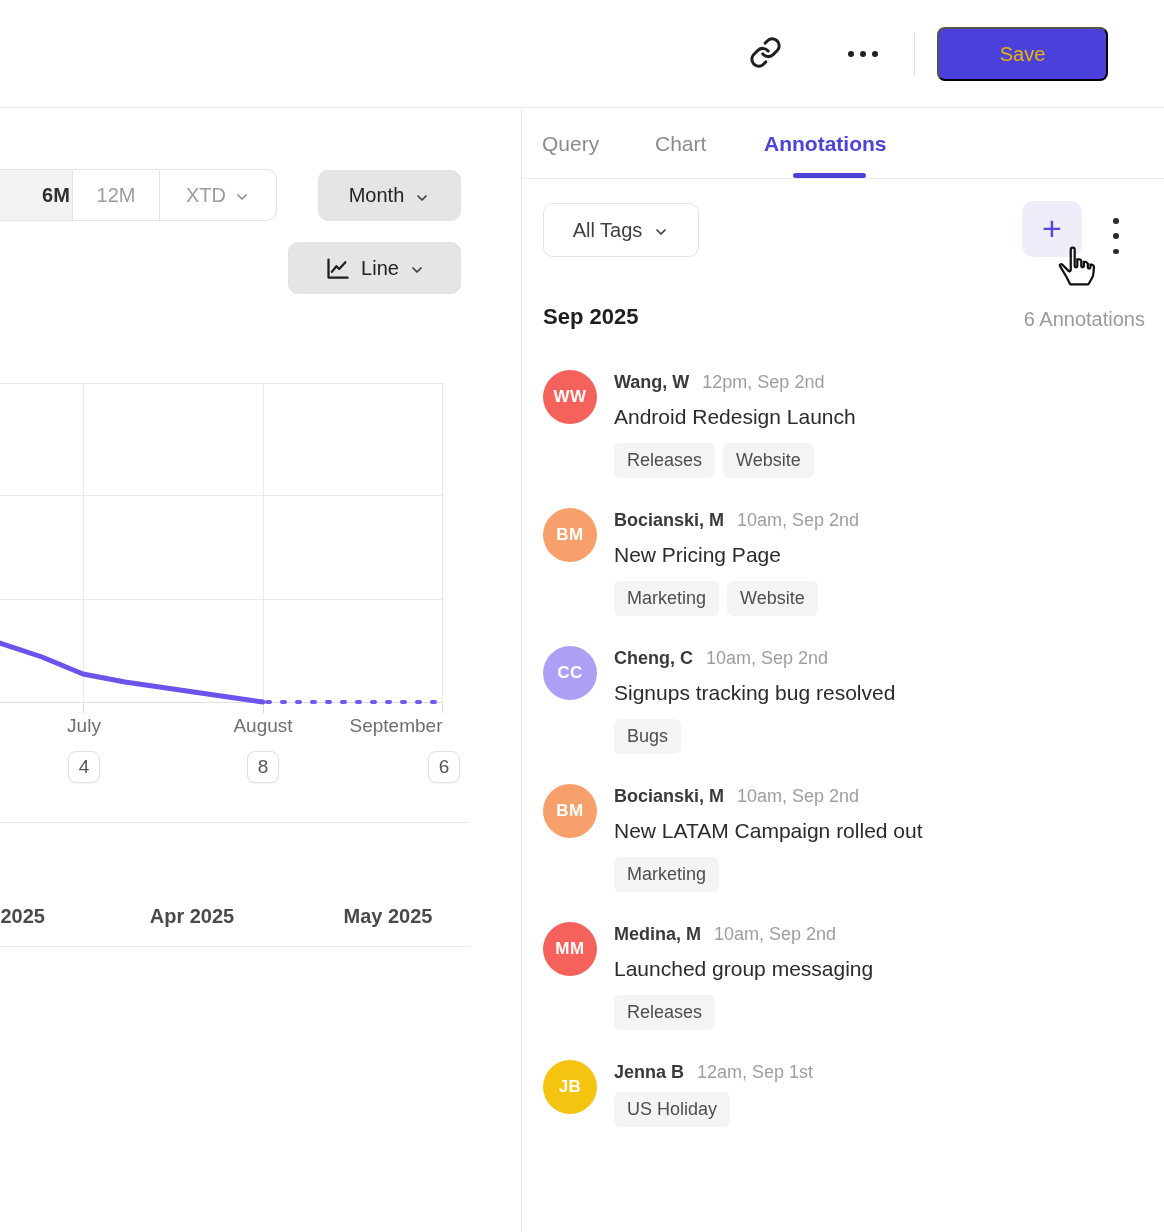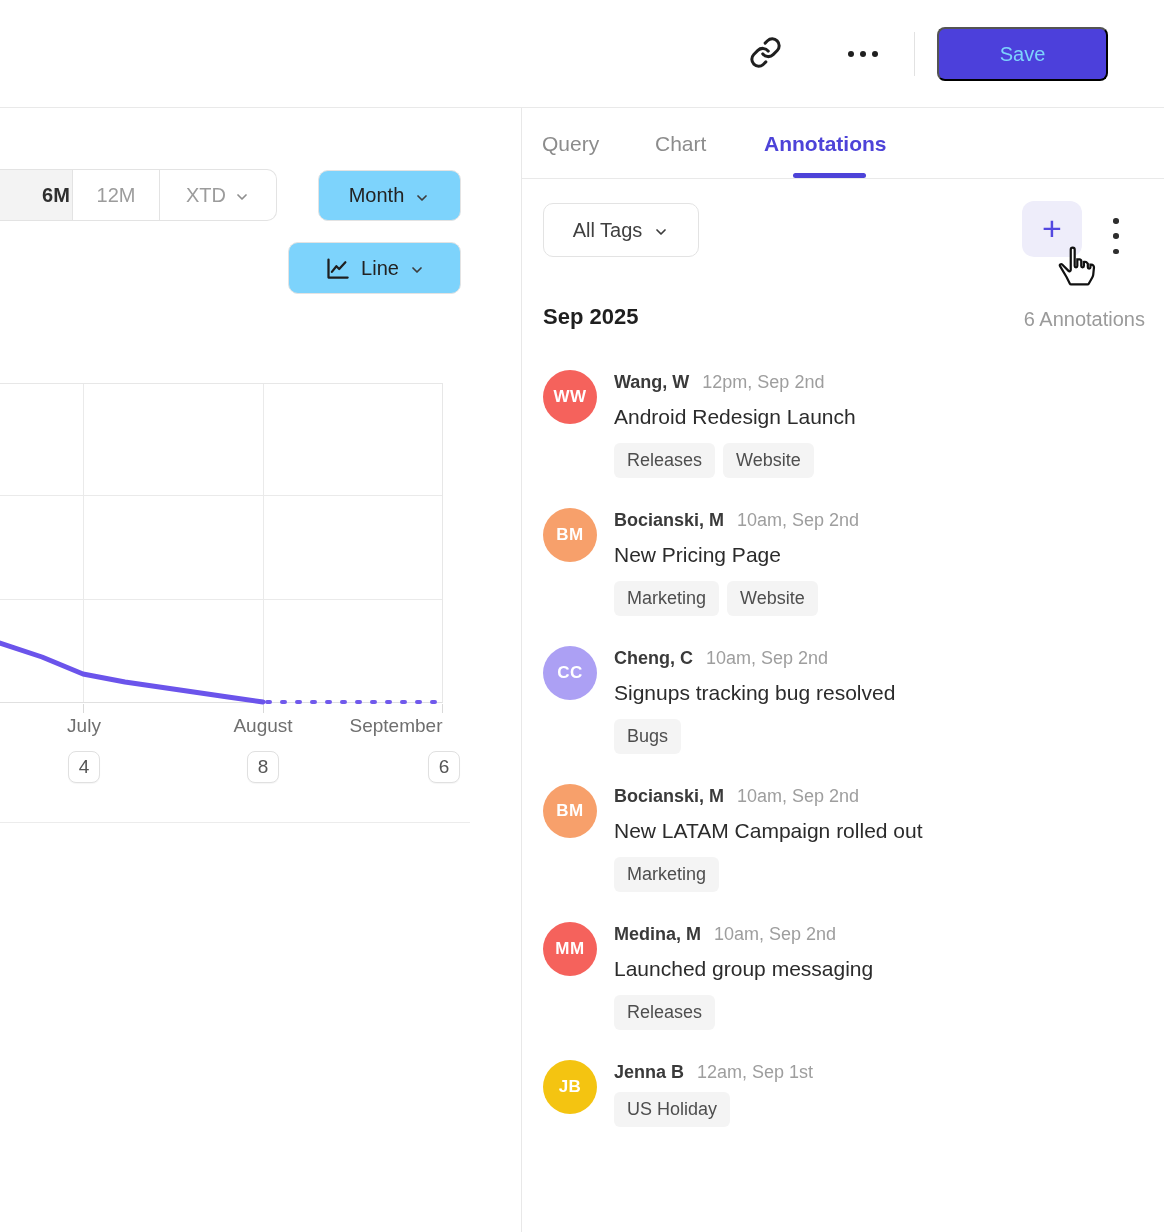--- a/index.html
+++ b/index.html
@@ -8,31 +8,31 @@
        font-family:"Liberation Sans",sans-serif;color:#2b2b2b;}
 
   
   .top-header{position:absolute;left:0;top:0;width:1164px;height:108px;border-bottom:1px solid #e9e9e9;background:#fff;}
   .icon-btn{position:absolute;display:flex;align-items:center;justify-content:center;cursor:pointer;}
   .link-btn{left:747px;top:36px;width:36px;height:36px;}
   .ellipsis{left:840px;top:49px;width:46px;height:10px;display:flex;gap:6px;align-items:center;justify-content:center;}
   .ellipsis i{width:6px;height:6px;border-radius:50%;background:#1f1f1f;}
   .vdivider{position:absolute;left:914px;top:32px;width:1px;height:44px;background:#e2e2e2;}
   .save-btn{position:absolute;left:937px;top:27px;width:171px;height:54px;border-radius:8px;background:#4c40db;
-            color:#7dd3fc;font-size:20px;font-weight:500;display:flex;align-items:center;justify-content:center;cursor:pointer;}
+            color:#eab308;font-size:20px;font-weight:500;display:flex;align-items:center;justify-content:center;cursor:pointer;}
 
   
   .seg-control{position:absolute;left:0;top:169px;height:52px;display:flex;border:1px solid #e3e3e3;border-left:none;
                border-radius:0 10px 10px 0;overflow:hidden;background:#fff;}
   .seg{display:flex;align-items:center;justify-content:center;font-size:20px;color:#9c9c9c;border-right:1px solid #e3e3e3;}
   .seg:last-child{border-right:none;}
   .seg.active{background:#f3f3f3;color:#2f2f2f;font-weight:700;}
   .seg-6m{width:73px;padding-left:40px;}.seg-12m{width:87px;}.seg-xtd{width:116px;gap:8px;}
   .pill-btn{position:absolute;display:flex;align-items:center;justify-content:center;gap:10px;border:1px solid #e3e3e3;
-            border-radius:10px;background:#7dd3fc;font-size:20px;color:#222;font-weight:500;cursor:pointer;}
+            border-radius:10px;background:#e5e5e5;font-size:20px;color:#222;font-weight:500;cursor:pointer;}
   .month-btn{left:318px;top:170px;width:143px;height:51px;}
   .linetype-btn{left:288px;top:242px;width:173px;height:52px;}
   .chev{width:16px;height:16px;flex:0 0 auto;}
 
   
   .plot{position:absolute;left:0;top:383px;width:443px;height:320px;border-top:1px solid #e7e7e7;border-right:1px solid #e7e7e7;border-bottom:1px solid #e0e0e0;}
   .gl-h{position:absolute;left:0;width:100%;height:1px;background:#eaeaea;}
   .gl-v{position:absolute;top:0;width:1px;height:100%;background:#eaeaea;}
   .tick{position:absolute;width:1px;height:9px;background:#d9d9d9;top:320px;}
   .chart-svg{position:absolute;left:0;top:0;overflow:visible;}
@@ -164,20 +164,25 @@
 
   <div class="x-label" style="left:24px">July</div>
   <div class="x-label" style="left:203px">August</div>
   <div class="x-label" style="left:336px">September</div>
 
   <div class="count-badge" style="left:68px">4</div>
   <div class="count-badge" style="left:247px">8</div>
   <div class="count-badge" style="left:428px">6</div>
 
   <div class="data-table">
+    <div class="dt-header">
+      <span class="dt-cell c1">2025</span>
+      <span class="dt-cell c2">Apr 2025</span>
+      <span class="dt-cell c3">May 2025</span>
+    </div>
   </div>
 
   <div class="right-panel">
     <div class="tabbar">
       <div class="tab tab-query">Query</div>
       <div class="tab tab-chart">Chart</div>
       <div class="tab tab-annotations">Annotations</div>
       <div class="tab-underline"></div>
     </div>
 

